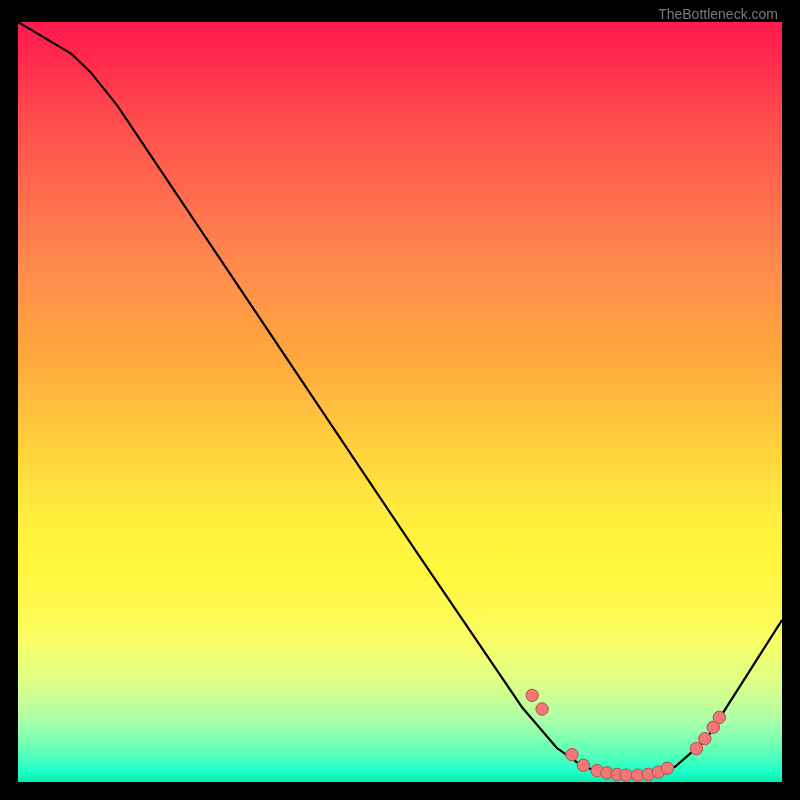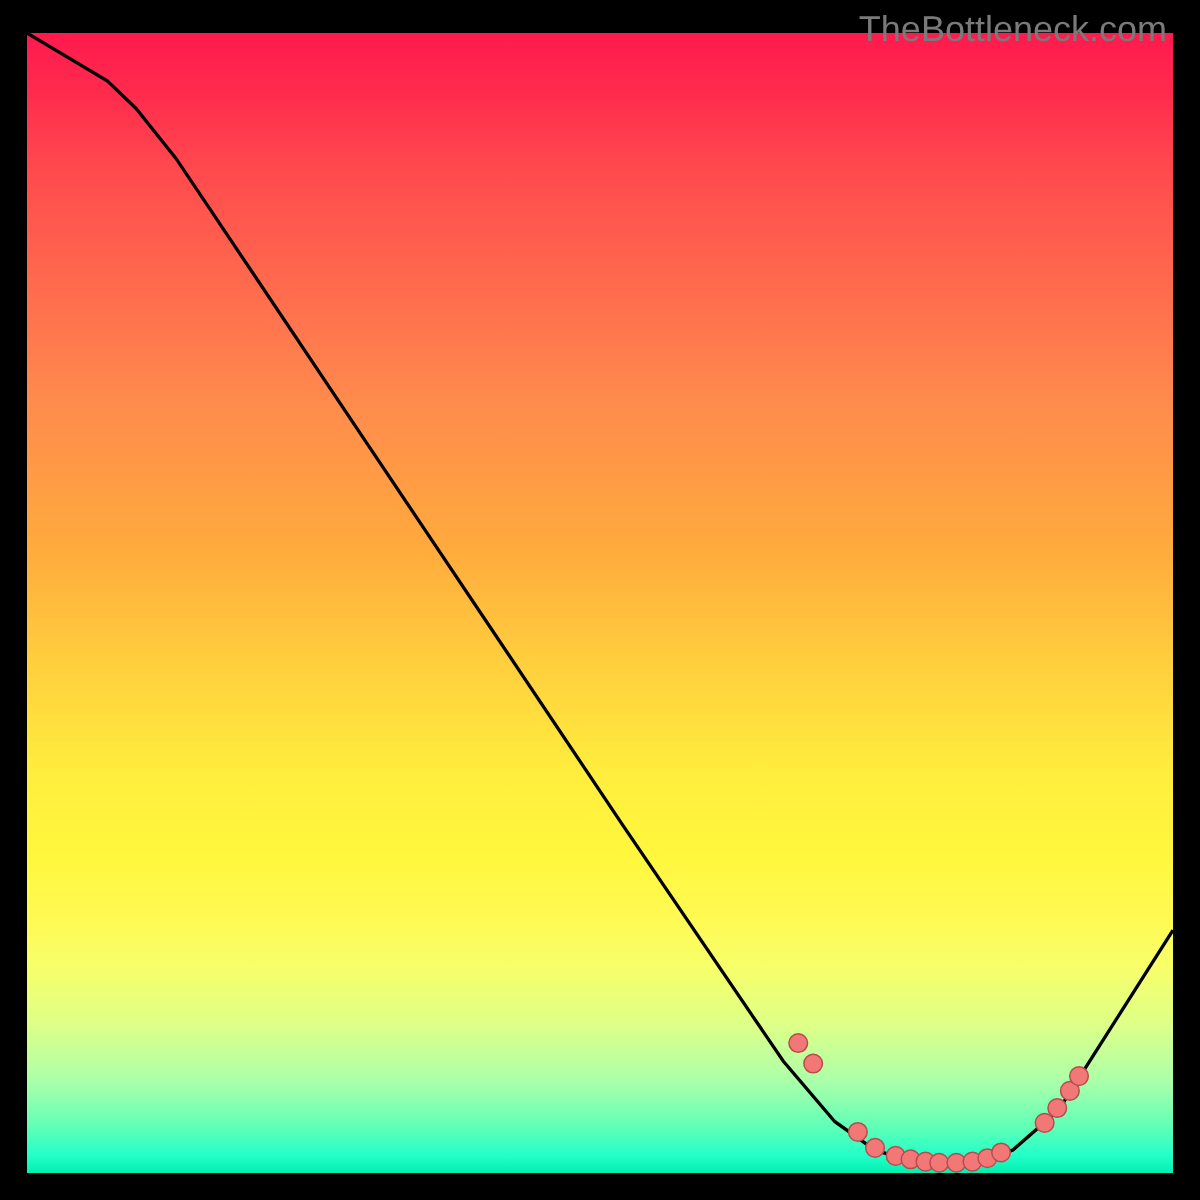--- a/index.html
+++ b/index.html
@@ -9,21 +9,21 @@
     width: 800px;
     height: 800px;
     position: relative;
     font-family: Arial, sans-serif;
   }
   .attribution {
     position: absolute;
     top: 6px;
     right: 22px;
     color: #7a7a7a;
-    font-size: 24px;
+    font-size: 14px;
     font-weight: 500;
     z-index: 10;
   }
   .chart-area {
     position: absolute;
     left: 18px;
     top: 22px;
     width: 764px;
     height: 760px;
     background: linear-gradient(to bottom,

